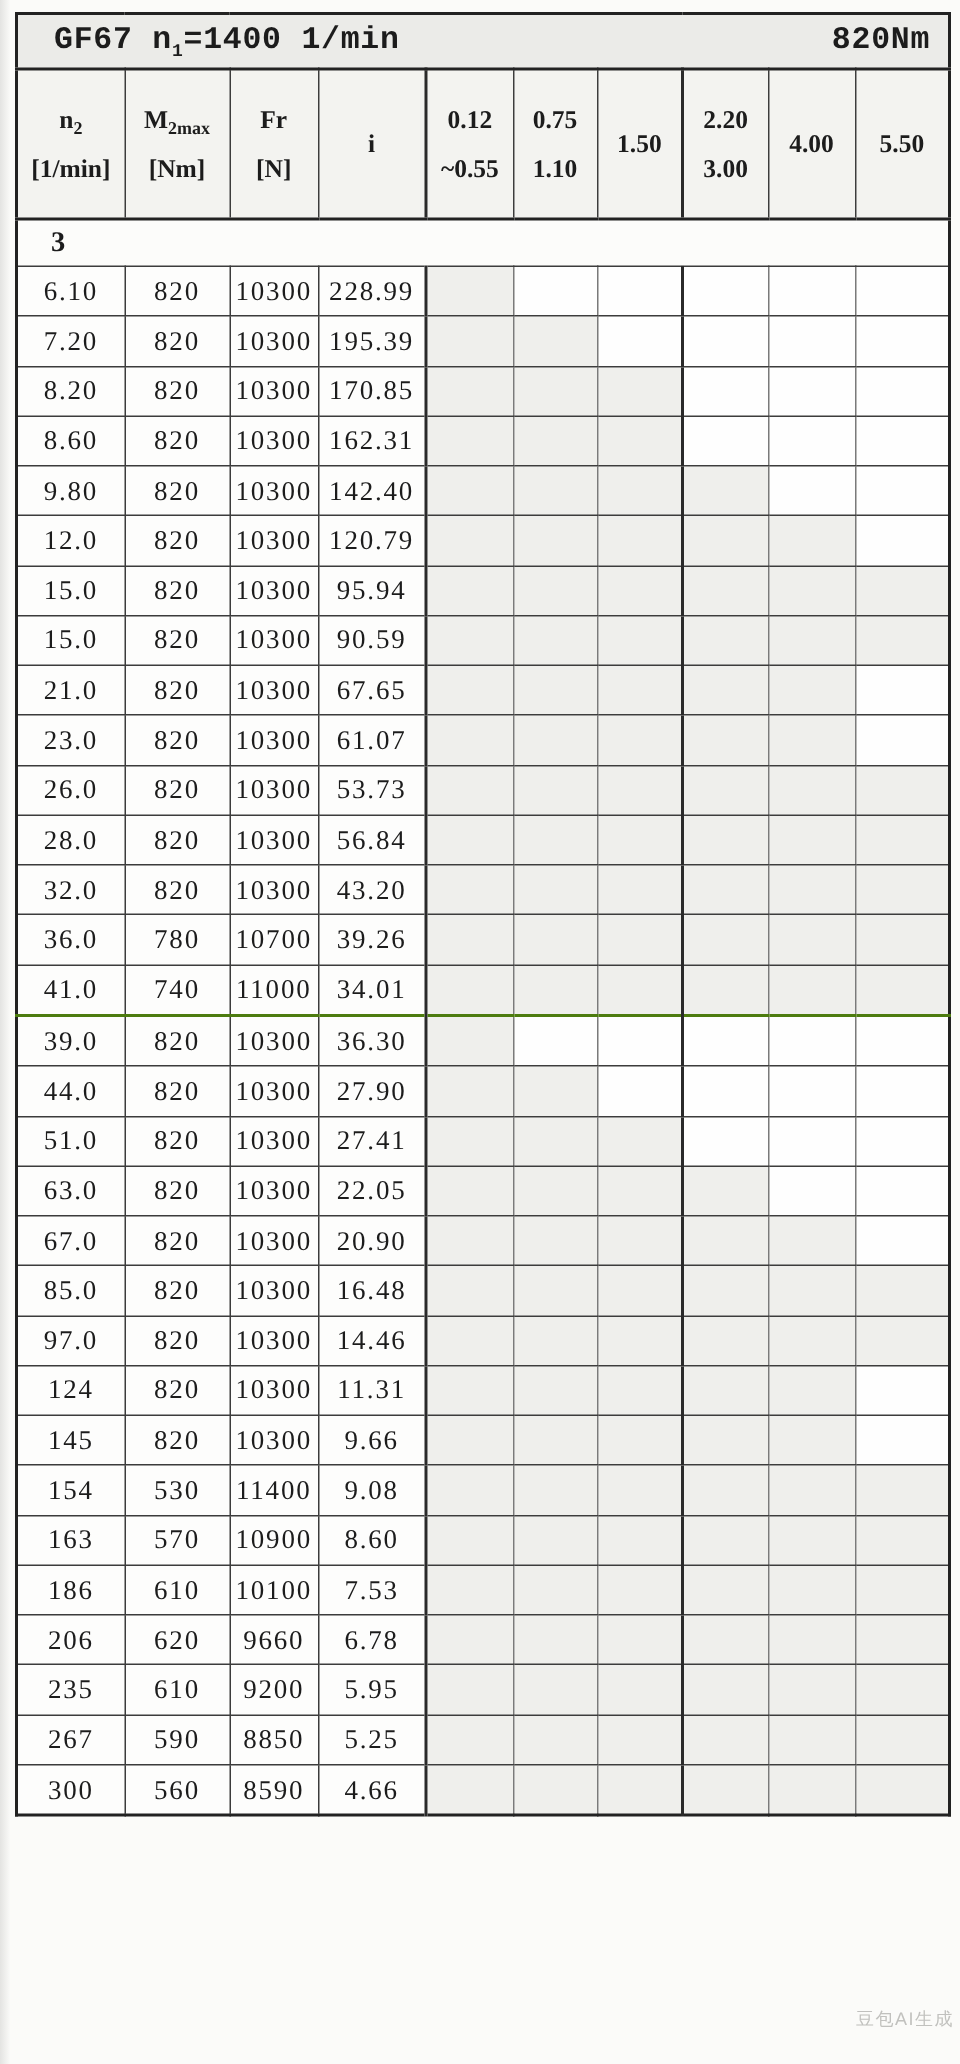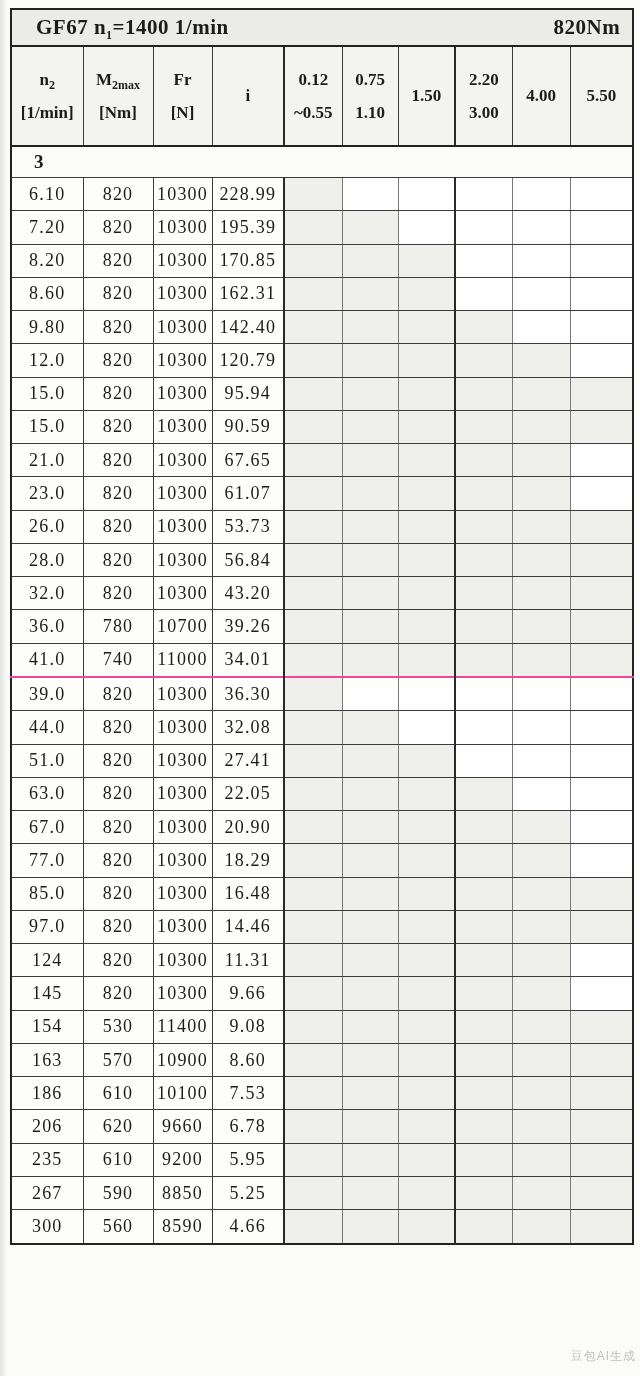--- a/index.html
+++ b/index.html
@@ -31,21 +31,21 @@
   }
 
   
   .title-row td {
     height:35px; background:#ebebe8;
     border-bottom:2px solid #222;
   }
   .title-inner {
     display:flex; justify-content:space-between; align-items:center;
     padding:0 12px 0 24px;
-    font-weight:bold; font-size:21px; letter-spacing:0.5px;
+    font-weight:bold; font-size:21px; letter-spacing:0.5px;font-family:Liberation Mono, monospace;
   }
   .sub { font-size:12px; vertical-align:sub; line-height:0; }
   .sub:empty { display:none; }
 
   
   .head-row th {
     height:98px; background:#f3f3f0;
     font-weight:bold; font-size:17px;
     border-bottom:2px solid #222;
     vertical-align:middle; text-align:center;
@@ -65,24 +65,24 @@
 
   
   .spec tbody td {
     height:32.27px; font-size:18px; letter-spacing:1.2px;
     text-align:center; vertical-align:middle;
     background:#fdfdfc;
   }
   .spec tbody td.pcol { background:#fefefe; border-left-color:#7a7a7a; border-right-color:#7a7a7a; }
   .spec tbody td.pcol.shaded { background:#efefec; }
   .thickL { border-left:2px solid #2a2a2a !important; }
-  tr.group-start td { border-top:2px solid #ec4899; }
+  tr.group-start td { border-top:2px solid #4d7c0f; }
 
   .watermark {
-    position:absolute; right:4px; bottom:11px;
+    position:absolute; right:4px; bottom:21px;
     font-family:"Liberation Sans", sans-serif;
     font-size:12px; letter-spacing:1px;
     color:rgba(190,190,186,0.95);
     pointer-events:none;
   }
 </style>
 </head>
 <body>
 
 <div class="page">
@@ -362,21 +362,21 @@
       <td class="pcol"></td>
       <td class="pcol"></td>
       <td class="pcol thickL"></td>
       <td class="pcol"></td>
       <td class="pcol"></td>
     </tr>
         <tr>
       <td>44.0</td>
       <td>820</td>
       <td>10300</td>
-      <td>32.08</td>
+      <td>27.90</td>
       <td class="pcol thickL shaded"></td>
       <td class="pcol shaded"></td>
       <td class="pcol"></td>
       <td class="pcol thickL"></td>
       <td class="pcol"></td>
       <td class="pcol"></td>
     </tr>
         <tr>
       <td>51.0</td>
       <td>820</td>
@@ -399,32 +399,20 @@
       <td class="pcol shaded"></td>
       <td class="pcol thickL shaded"></td>
       <td class="pcol"></td>
       <td class="pcol"></td>
     </tr>
         <tr>
       <td>67.0</td>
       <td>820</td>
       <td>10300</td>
       <td>20.90</td>
-      <td class="pcol thickL shaded"></td>
-      <td class="pcol shaded"></td>
-      <td class="pcol shaded"></td>
-      <td class="pcol thickL shaded"></td>
-      <td class="pcol shaded"></td>
-      <td class="pcol"></td>
-    </tr>
-        <tr>
-      <td>77.0</td>
-      <td>820</td>
-      <td>10300</td>
-      <td>18.29</td>
       <td class="pcol thickL shaded"></td>
       <td class="pcol shaded"></td>
       <td class="pcol shaded"></td>
       <td class="pcol thickL shaded"></td>
       <td class="pcol shaded"></td>
       <td class="pcol"></td>
     </tr>
         <tr>
       <td>85.0</td>
       <td>820</td>

